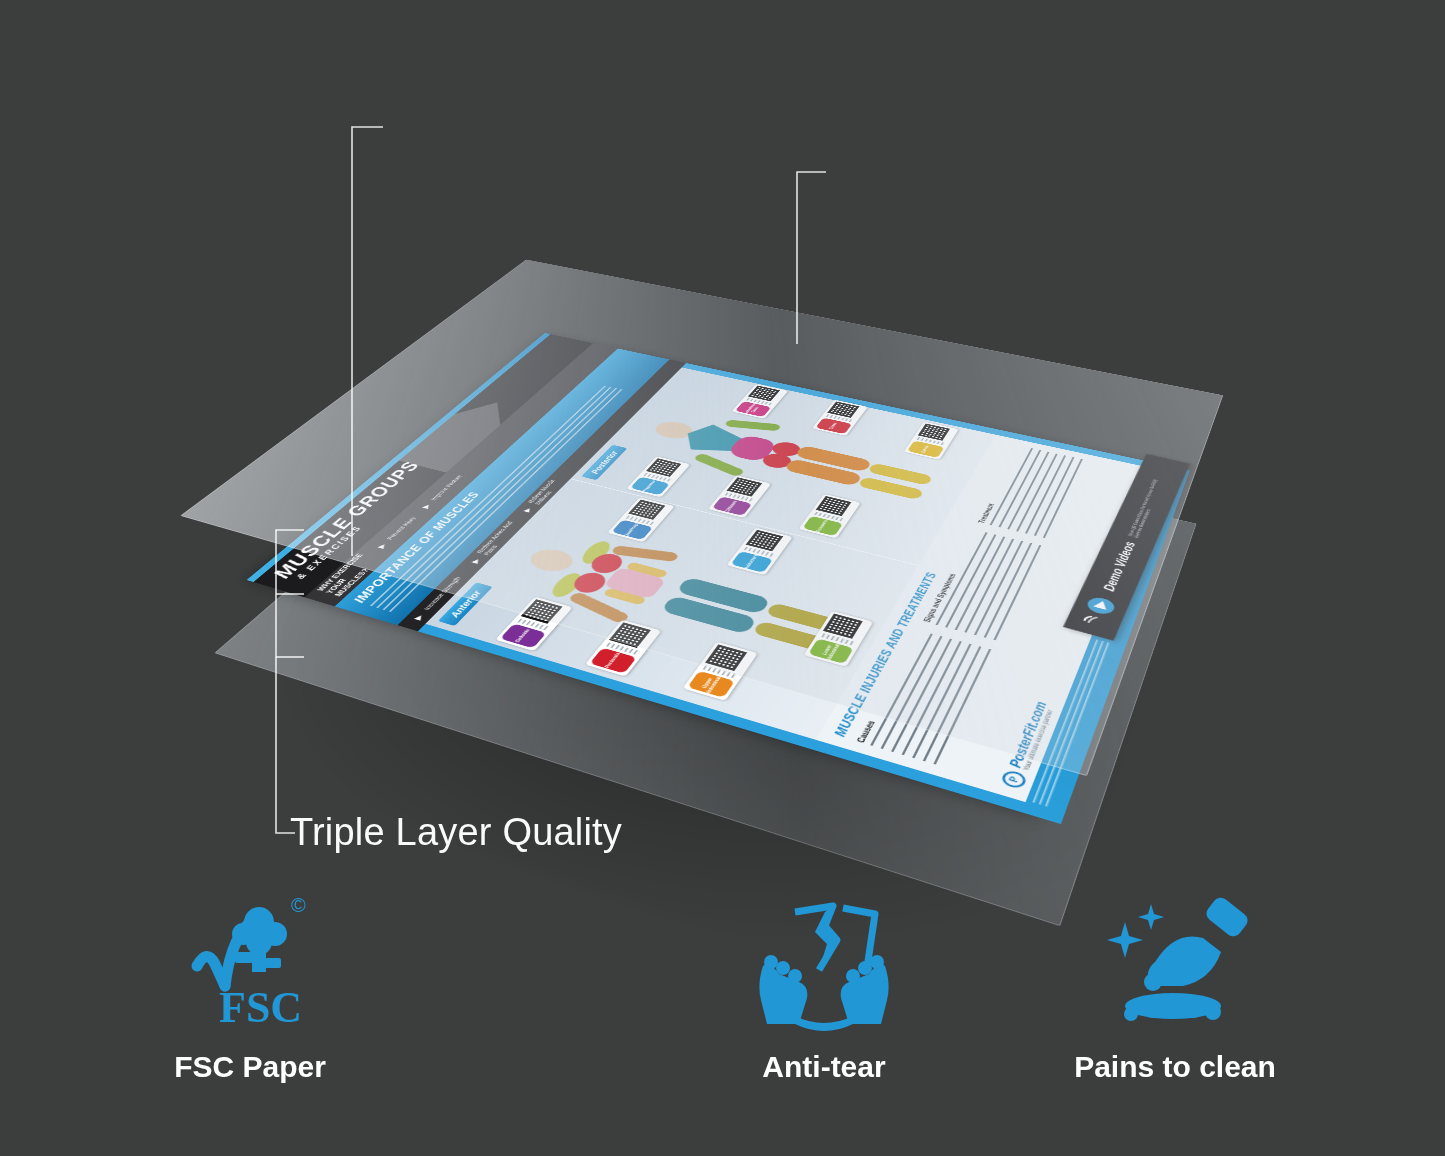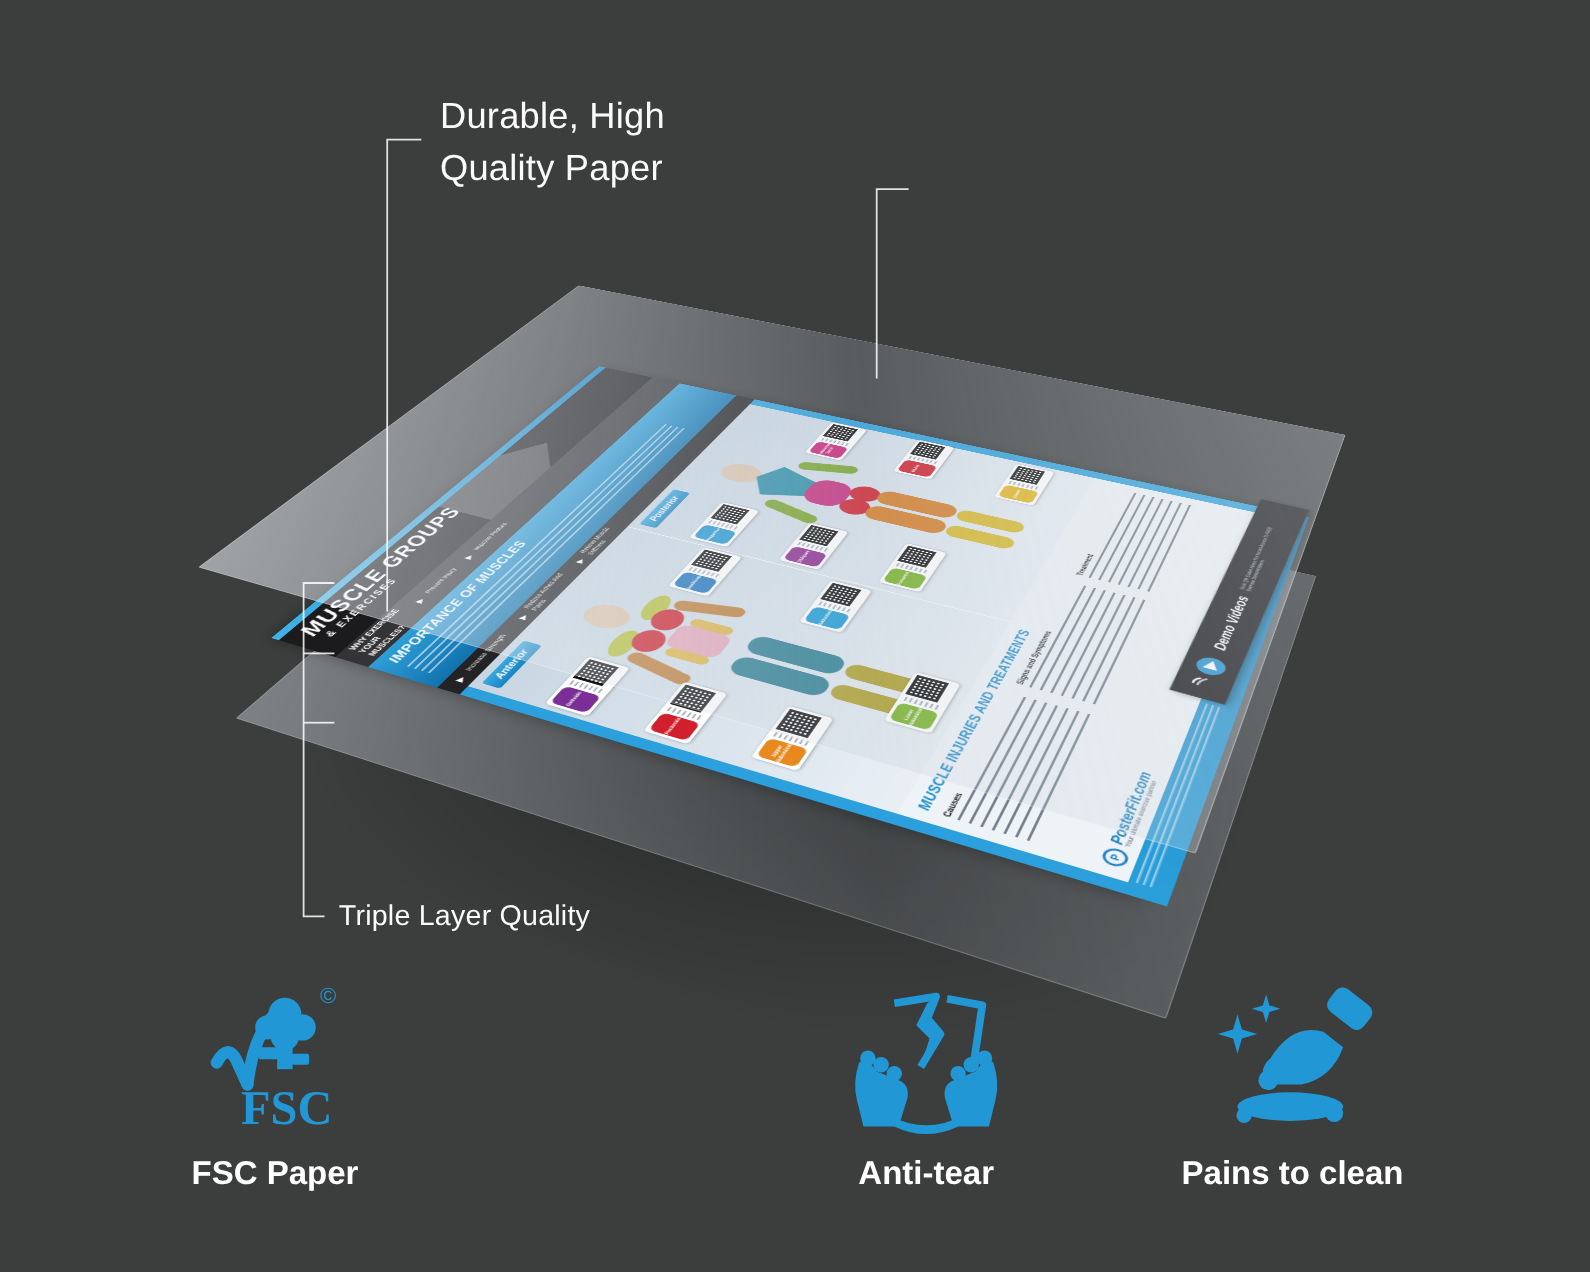--- a/index.html
+++ b/index.html
@@ -109,28 +109,28 @@
         transform:rotate(1.6deg);display:flex;align-items:center;gap:10px;padding:0 16px;
         box-shadow:0 3px 8px rgba(0,0,0,.45);z-index:5;}
   .demo-t{color:#fff;font-style:italic;font-weight:700;font-size:14px;white-space:nowrap;}
   .demo-s{color:#cdd5db;font-size:5px;line-height:1.3;width:120px;}
 
   
   .lines-svg{position:absolute;left:0;top:0;z-index:4;pointer-events:none;}
   .callout{position:absolute;color:#fafafa;font-size:33px;line-height:48px;letter-spacing:.2px;z-index:5;}
   .co-durable{left:400px;top:81px;}
   .co-lam{left:855px;top:128px;}
-  .co-triple{left:308px;top:808px;font-size:26px;}
+  .co-triple{left:290px;top:808px;font-size:38px;}
 
   
   .features{position:absolute;left:0;top:890px;width:1445px;height:230px;z-index:5;}
   .feat{position:absolute;width:300px;text-align:center;}
   .feat .ic{height:146px;display:flex;align-items:flex-end;justify-content:center;}
   .feat .lbl{margin-top:14px;color:#fff;font-weight:700;font-size:30px;}
-  .f0{left:100px;} .f1{left:410px;} .f2{left:692px;} .f3{left:1025px;}
+  .f0{left:100px;} .f1{left:410px;} .f2{left:674px;} .f3{left:1025px;}
 </style>
 </head>
 <body>
 
 <div class="canvas">
 
   <div class="stack">
     <div class="tilt">
       <div class="layer shadow-layer"></div>
       <div class="layer sheet back"></div>
@@ -315,24 +315,20 @@
   <svg class="lines-svg" width="1445" height="1156">
     <g fill="none" stroke="rgba(255,255,255,.85)" stroke-width="1.6">
       <path d="M383 127 H352 V556"></path>
       <path d="M826 172 H797 V344"></path>
       <path d="M304 530 H276 V833 H295"></path>
       <path d="M276 594 H304"></path>
         <path d="M276 657 H304"></path>
     </g>
   </svg>
 
-  <div class="callout co-durable">
-    <div>Durable, High</div>
-    <div>Quality Paper</div>
-  </div>
   <div class="callout co-lam">
   </div>
   <div class="callout co-triple">
     <span>Triple Layer Quality</span>
   </div>
 
   <div class="features">
 
     <div class="feat f0">
       <div class="ic">

